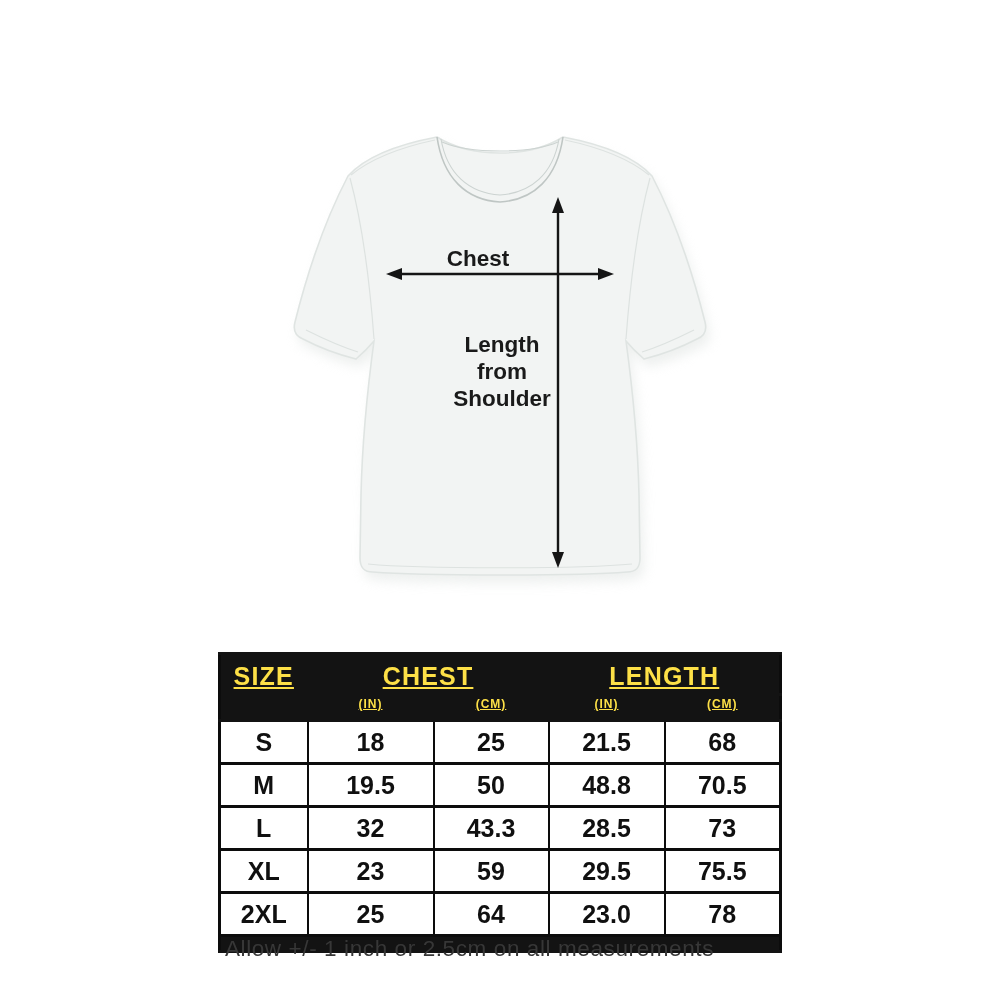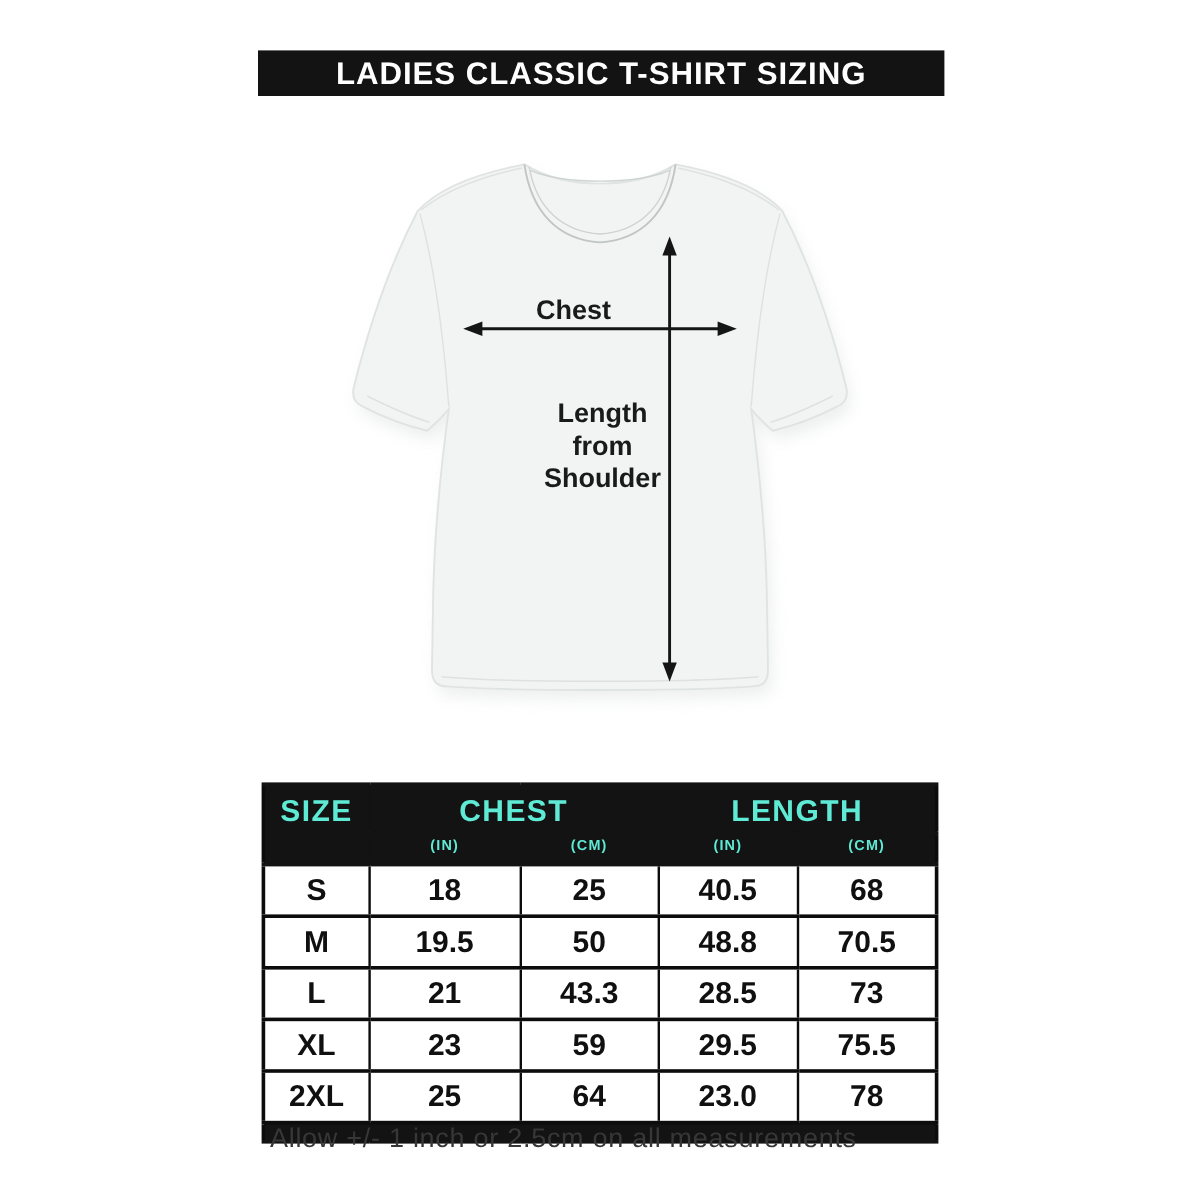--- a/index.html
+++ b/index.html
@@ -29,22 +29,22 @@
     position:absolute;left:218px;top:652px;width:561px;
     border-collapse:collapse;table-layout:fixed;
     border:3px solid #0c0c0c;
   }
   table.sizes th,table.sizes td{
     border-left:2px solid #0c0c0c;border-right:2px solid #0c0c0c;
     border-top:3px solid #0c0c0c;border-bottom:3px solid #0c0c0c;
     text-align:center;padding:0;
   }
   table.sizes thead th{
-    background:#131313;color:#5eead4;
-    border-color:#131313;font-weight:bold;
+    background:#131313;color:#fde047;
+    border-color:#131313;font-weight:bold;text-decoration:underline;
   }
   tr.group-row th{
     font-size:25px;letter-spacing:1.2px;height:31px;
     vertical-align:top;padding-top:7px;
   }
   tr.group-row th.size-th{height:auto;}
   tr.sub-row th{
     font-size:12px;letter-spacing:1px;height:22px;
     vertical-align:top;padding-top:1px;
   }
@@ -57,23 +57,20 @@
   .footnote{
     position:absolute;left:0;top:936px;width:939px;text-align:center;
     font-size:22.5px;font-weight:normal;letter-spacing:0.6px;color:#373737;
   }
 </style>
 </head>
 <body>
 
 <div class="canvas">
 
-  <header class="title-bar">
-    <span>LADIES CLASSIC T-SHIRT SIZING</span>
-  </header>
 
   <figure class="figure">
     <svg viewBox="0 0 500 550" width="500" height="550">
 
       <path class="shirt-shadow" transform="translate(4,8)" fill="#e2e6e4" opacity="0.6" d="M 187 47 C 150 54 116 66 98 86 C 74 132 56 188 45 232 C 43 240 45 246 53 249
                C 72 259 90 265 106 269 C 113 263 119 257 124 251 C 116 310 112 360 111 405
                L 110 468 C 110 478 114 482 123 482 C 172 486 328 486 377 482
                C 386 482 390 478 390 468 L 389 405 C 388 360 384 310 376 251
                C 381 257 387 263 394 269 C 410 265 428 259 447 249 C 455 246 457 240 455 232
                C 444 188 426 132 402 86 C 384 66 350 54 313 47
@@ -141,33 +138,33 @@
         <th>(CM)</th>
         <th>(IN)</th>
         <th>(CM)</th>
       </tr>
     </thead>
     <tbody>
       <tr>
         <td>S</td>
         <td>18</td>
         <td>25</td>
-        <td>40.5</td>
+        <td>21.5</td>
         <td>68</td>
       </tr>
       <tr>
         <td>M</td>
         <td>19.5</td>
         <td>50</td>
         <td>48.8</td>
         <td>70.5</td>
       </tr>
       <tr>
         <td>L</td>
-        <td>21</td>
+        <td>32</td>
         <td>43.3</td>
         <td>28.5</td>
         <td>73</td>
       </tr>
       <tr>
         <td>XL</td>
         <td>23</td>
         <td>59</td>
         <td>29.5</td>
         <td>75.5</td>

